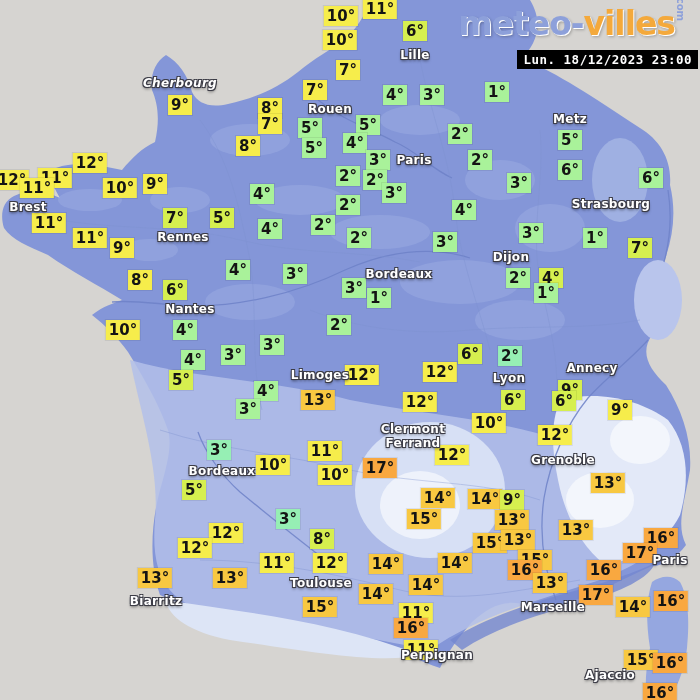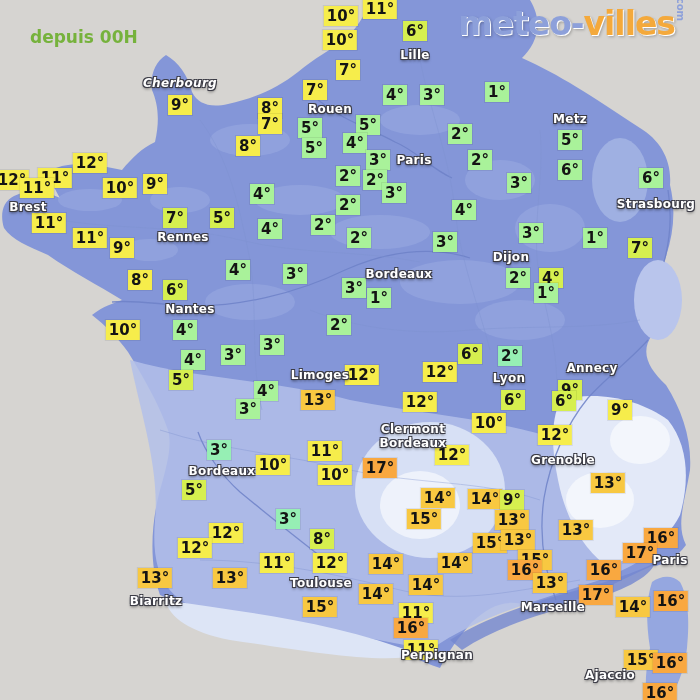--- a/index.html
+++ b/index.html
@@ -265,41 +265,41 @@
       <div class="temp" style="left: 411px; top: 628px; background: rgb(249, 168, 64);">16°</div>
       <div class="temp" style="left: 421px; top: 650px; background: rgb(246, 237, 75);">11°</div>
       <div class="temp" style="left: 641px; top: 660px; background: rgb(248, 200, 65);">15°</div>
       <div class="temp" style="left: 670px; top: 663px; background: rgb(249, 168, 64);">16°</div>
       <div class="temp" style="left: 660px; top: 693px; background: rgb(249, 168, 64);">16°</div>
       <div class="city" style="left: 180px; top: 83px; font-style: italic;">Cherbourg</div>
       <div class="city" style="left: 415px; top: 55px;">Lille</div>
       <div class="city" style="left: 330px; top: 109px;">Rouen</div>
       <div class="city" style="left: 570px; top: 119px;">Metz</div>
       <div class="city" style="left: 414px; top: 160px;">Paris</div>
-      <div class="city" style="left: 656px; top: 204px; text-align: center;">Strasbourg</div>
+      <div class="city" style="left: 611px; top: 204px; text-align: center;">Strasbourg</div>
       <div class="city" style="left: 28px; top: 207px;">Brest</div>
       <div class="city" style="left: 183px; top: 237px;">Rennes</div>
       <div class="city" style="left: 511px; top: 257px;">Dijon</div>
       <div class="city" style="left: 399px; top: 274px;">Bordeaux</div>
       <div class="city" style="left: 190px; top: 309px;">Nantes</div>
       <div class="city" style="left: 320px; top: 375px;">Limoges</div>
       <div class="city" style="left: 592px; top: 368px;">Annecy</div>
       <div class="city" style="left: 509px; top: 378px;">Lyon</div>
       <div class="city" style="left: 413px; top: 436px;">Clermont
-Bordeaux</div>
+Ferrand</div>
       <div class="city" style="left: 563px; top: 460px;">Grenoble</div>
       <div class="city" style="left: 222px; top: 471px;">Bordeaux</div>
       <div class="city" style="left: 670px; top: 560px;">Paris</div>
       <div class="city" style="left: 553px; top: 607px;">Marseille</div>
       <div class="city" style="left: 156px; top: 601px;">Biarritz</div>
       <div class="city" style="left: 321px; top: 583px;">Toulouse</div>
       <div class="city" style="left: 437px; top: 655px;">Perpignan</div>
       <div class="city" style="left: 610px; top: 675px;">Ajaccio</div>
     </div>
 
-  <div id="subtitle" style="color: rgb(118, 178, 60);">depuis 00H</div>
 
   <div id="logo">
     <span id="logo1" style="color: rgb(141, 160, 218);">meteo-</span><span id="logo2" style="color: rgb(244, 169, 59);">villes</span><span class="tld" id="logo3" style="color: rgb(141, 160, 218);">.com</span>
   </div>
 
+  <div id="datebox">Lun. 18/12/2023 23:00</div>
 
 </div>
 
 </body></html>

